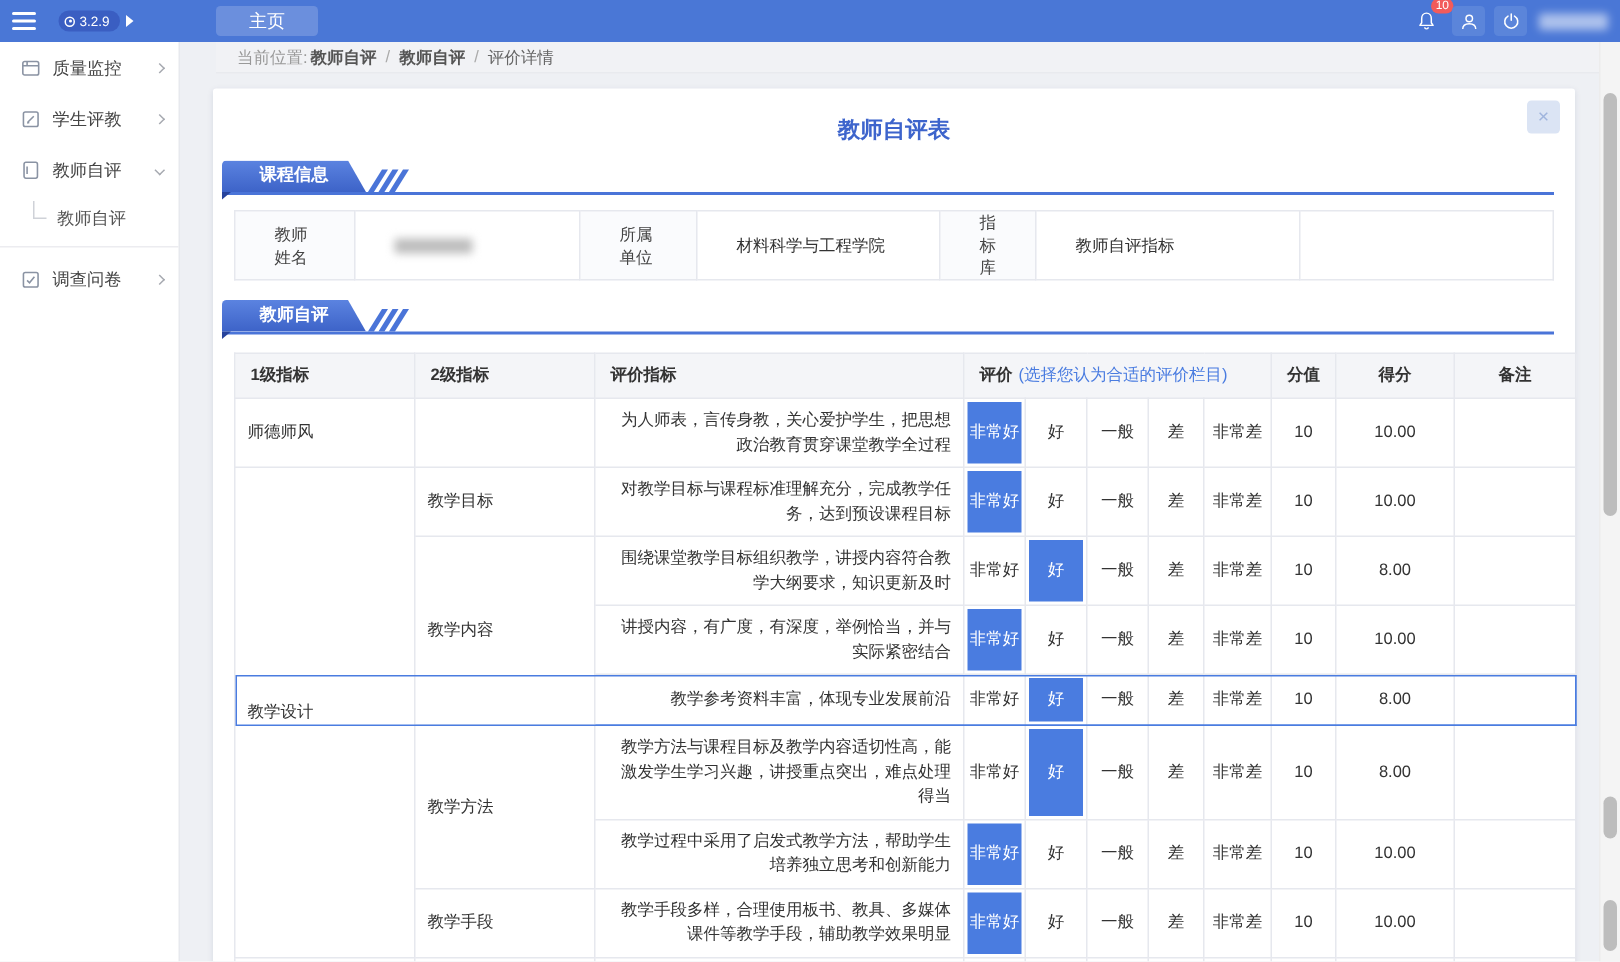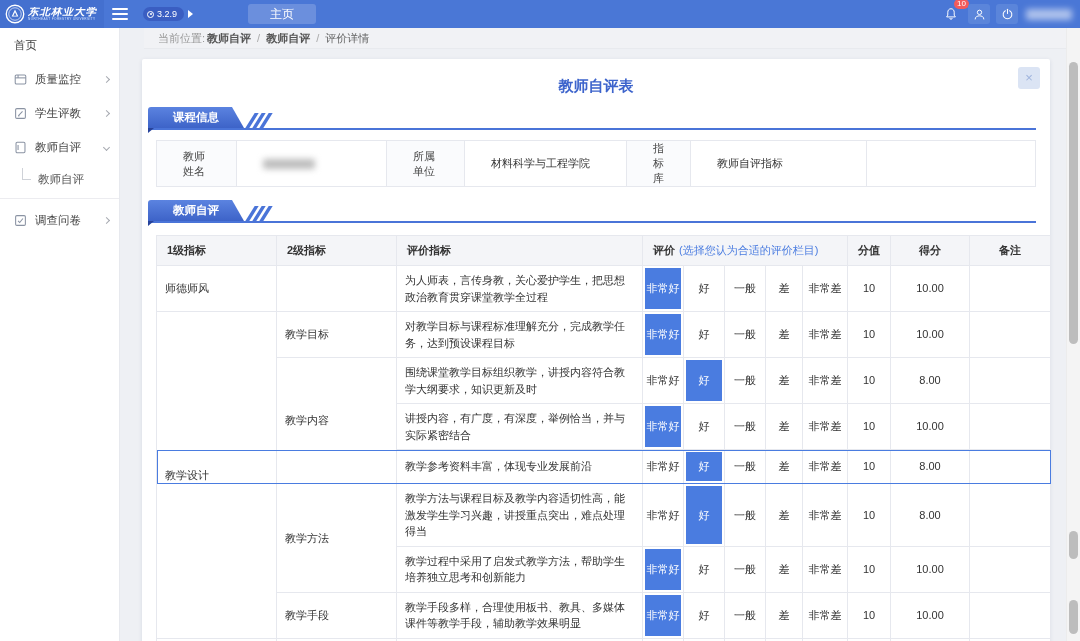--- a/index.html
+++ b/index.html
@@ -63,49 +63,37 @@
   .info-tbl th{background:#fafbfd;color:#444;}
   .blur-bar{width:52px;height:10px;background:#bdbdbd;filter:blur(3px);border-radius:2px;}
 
   
   .eval-tbl{width:100%;border-collapse:collapse;table-layout:fixed;margin-top:12px;}
   .eval-tbl th,.eval-tbl td{border:1px solid #e6e8ee;font-size:11px;padding:6px 8px;color:#333;line-height:1.5;}
   .eval-tbl thead th{background:#f4f5f8;text-align:left;font-weight:bold;height:30px;padding:4px 10px;}
   .eval-tbl thead th.center{text-align:center;}
   .hd-note{color:#4a7ce0;font-weight:normal;margin-left:4px;}
   .cell-l1,.cell-l2{text-align:left;padding-left:12px;}
-  .cell-ind{text-align:left;}
+  .cell-ind{text-align:right;}
   .cell-opt{padding:0;position:relative;height:34px;}
   .opt-btn{position:absolute;inset:2px;display:flex;align-items:center;justify-content:center;font-size:11px;color:#333;cursor:pointer;white-space:nowrap;}
   .opt-btn.sel{background:#4a7ce0;color:#fff;}
   .cell-num{text-align:center;}
   .focused{outline:1px solid #4a7ce0;outline-offset:-1px;}
   .focused>td{border-top:1px solid #4a7ce0;border-bottom:1px solid #4a7ce0;}
   .focused>td:last-child{border-right-color:#4a7ce0;}
 
   
   .scroll-track{position:absolute;top:28px;right:0;width:14px;bottom:0;background:#f4f4f4;border-left:1px solid #ececec;z-index:40;}
   .scroll-thumb{position:absolute;left:2px;width:9px;background:#bdbdbd;border-radius:5px;}
 </style>
 </head>
 <body>
 
 <div class="topbar">
-  <div class="logo-area">
-    <svg class="emblem" viewBox="0 0 24 24">
-      <circle cx="12" cy="12" r="10.5" fill="none" stroke="#fff" stroke-width="1.6"></circle>
-      <circle cx="12" cy="12" r="7.5" fill="none" stroke="#fff" stroke-width="0.8"></circle>
-      <path d="M12 6.5 L16 15 H8 Z" fill="#fff"></path>
-      <path d="M12 10 L14 14 H10 Z" fill="#4470cf"></path>
-    </svg>
-    <div class="logo-text">
-      <div class="logo-cn">东北林业大学</div>
-      <div class="logo-en">NORTHEAST FORESTRY UNIVERSITY</div>
-    </div>
-  </div>
   <div class="hamburger">
       <i></i>
       <i></i>
       <i></i>
     </div>
   <div class="ver-pill">
     <span class="ver-dot"></span>
     <span>3.2.9</span>
   </div>
   <span class="play"></span>
@@ -127,23 +115,20 @@
       <svg width="13" height="13" viewBox="0 0 24 24">
           <path d="M8 5 a8 8 0 1 0 8 0" fill="none" stroke="#fff" stroke-width="1.9" stroke-linecap="round"></path>
           <line x1="12" y1="2.5" x2="12" y2="10" stroke="#fff" stroke-width="1.9" stroke-linecap="round"></line>
         </svg>
     </div>
     <div class="blur-name"></div>
   </div>
 </div>
 
 <div class="sidebar">
-  <div class="side-item">
-    <span class="lbl">首页</span>
-  </div>
   <div class="side-item">
     <svg class="ic" viewBox="0 0 16 16">
         <rect x="1.5" y="2.5" width="13" height="11" rx="1.5" fill="none" stroke="#8a93a3" stroke-width="1.3"></rect>
         <line x1="1.5" y1="6" x2="14.5" y2="6" stroke="#8a93a3" stroke-width="1.3"></line>
         <line x1="5" y1="2.5" x2="5" y2="6" stroke="#8a93a3" stroke-width="1.3"></line>
       </svg>
     <span class="lbl">质量监控</span>
     <span class="chev right"></span>
   </div>
   <div class="side-item">

